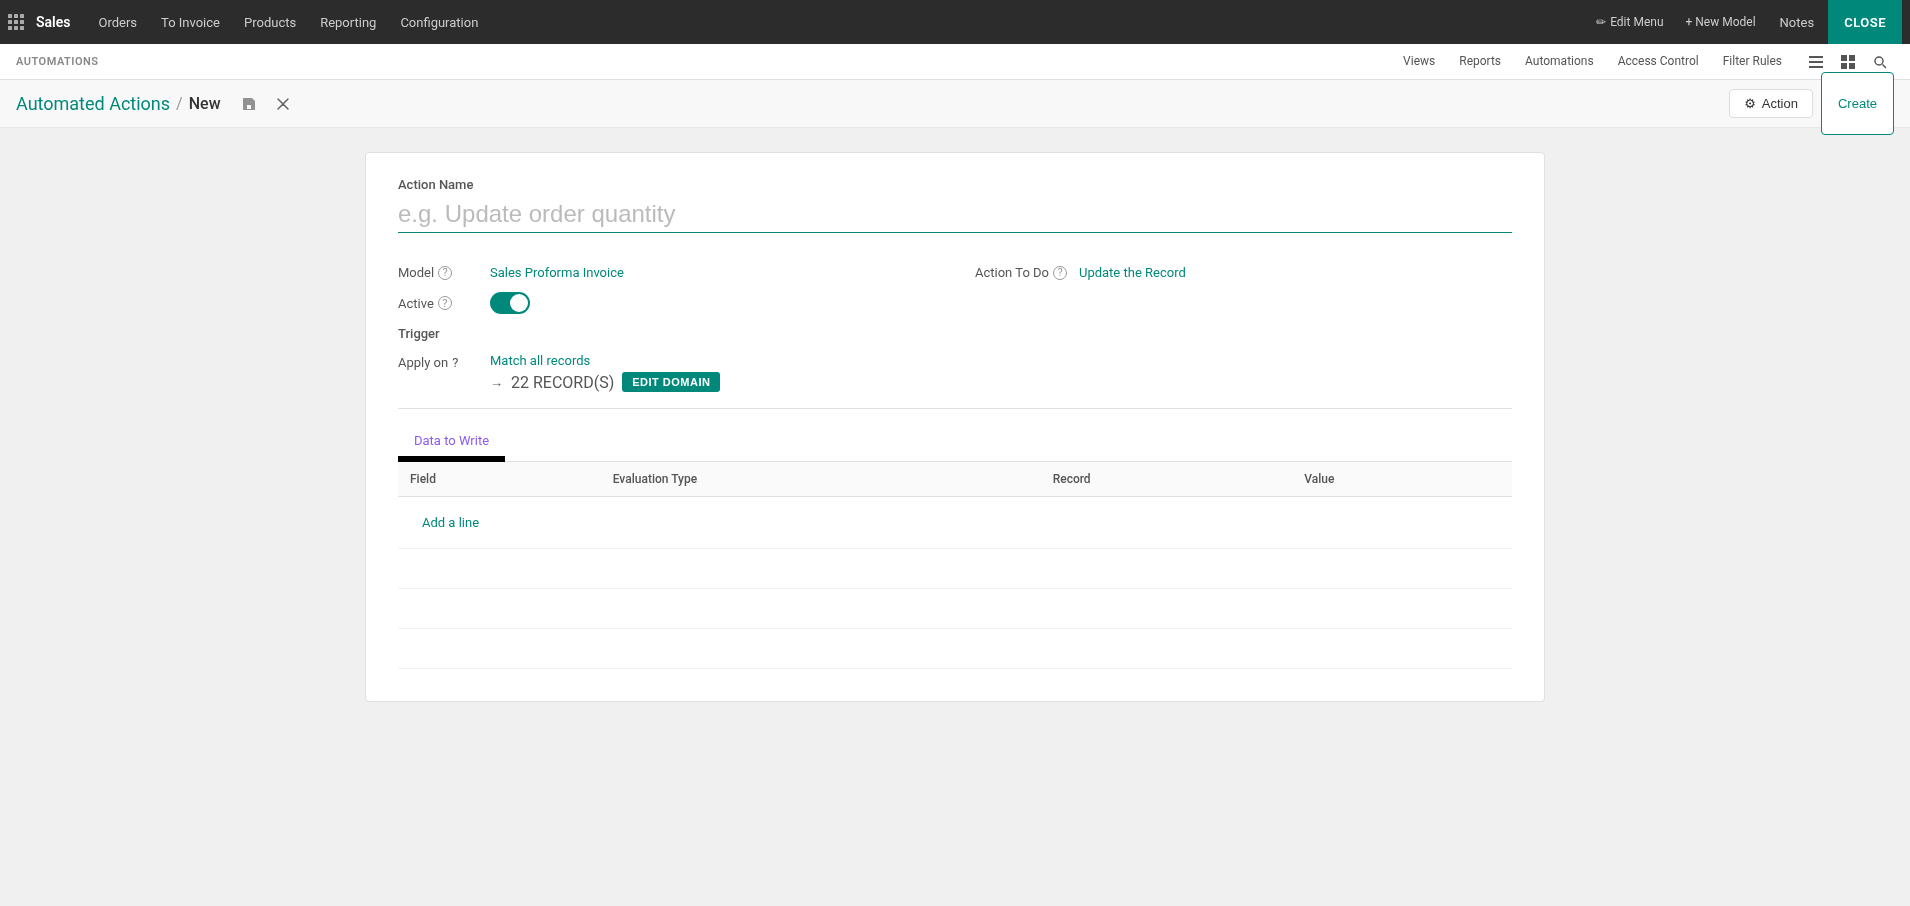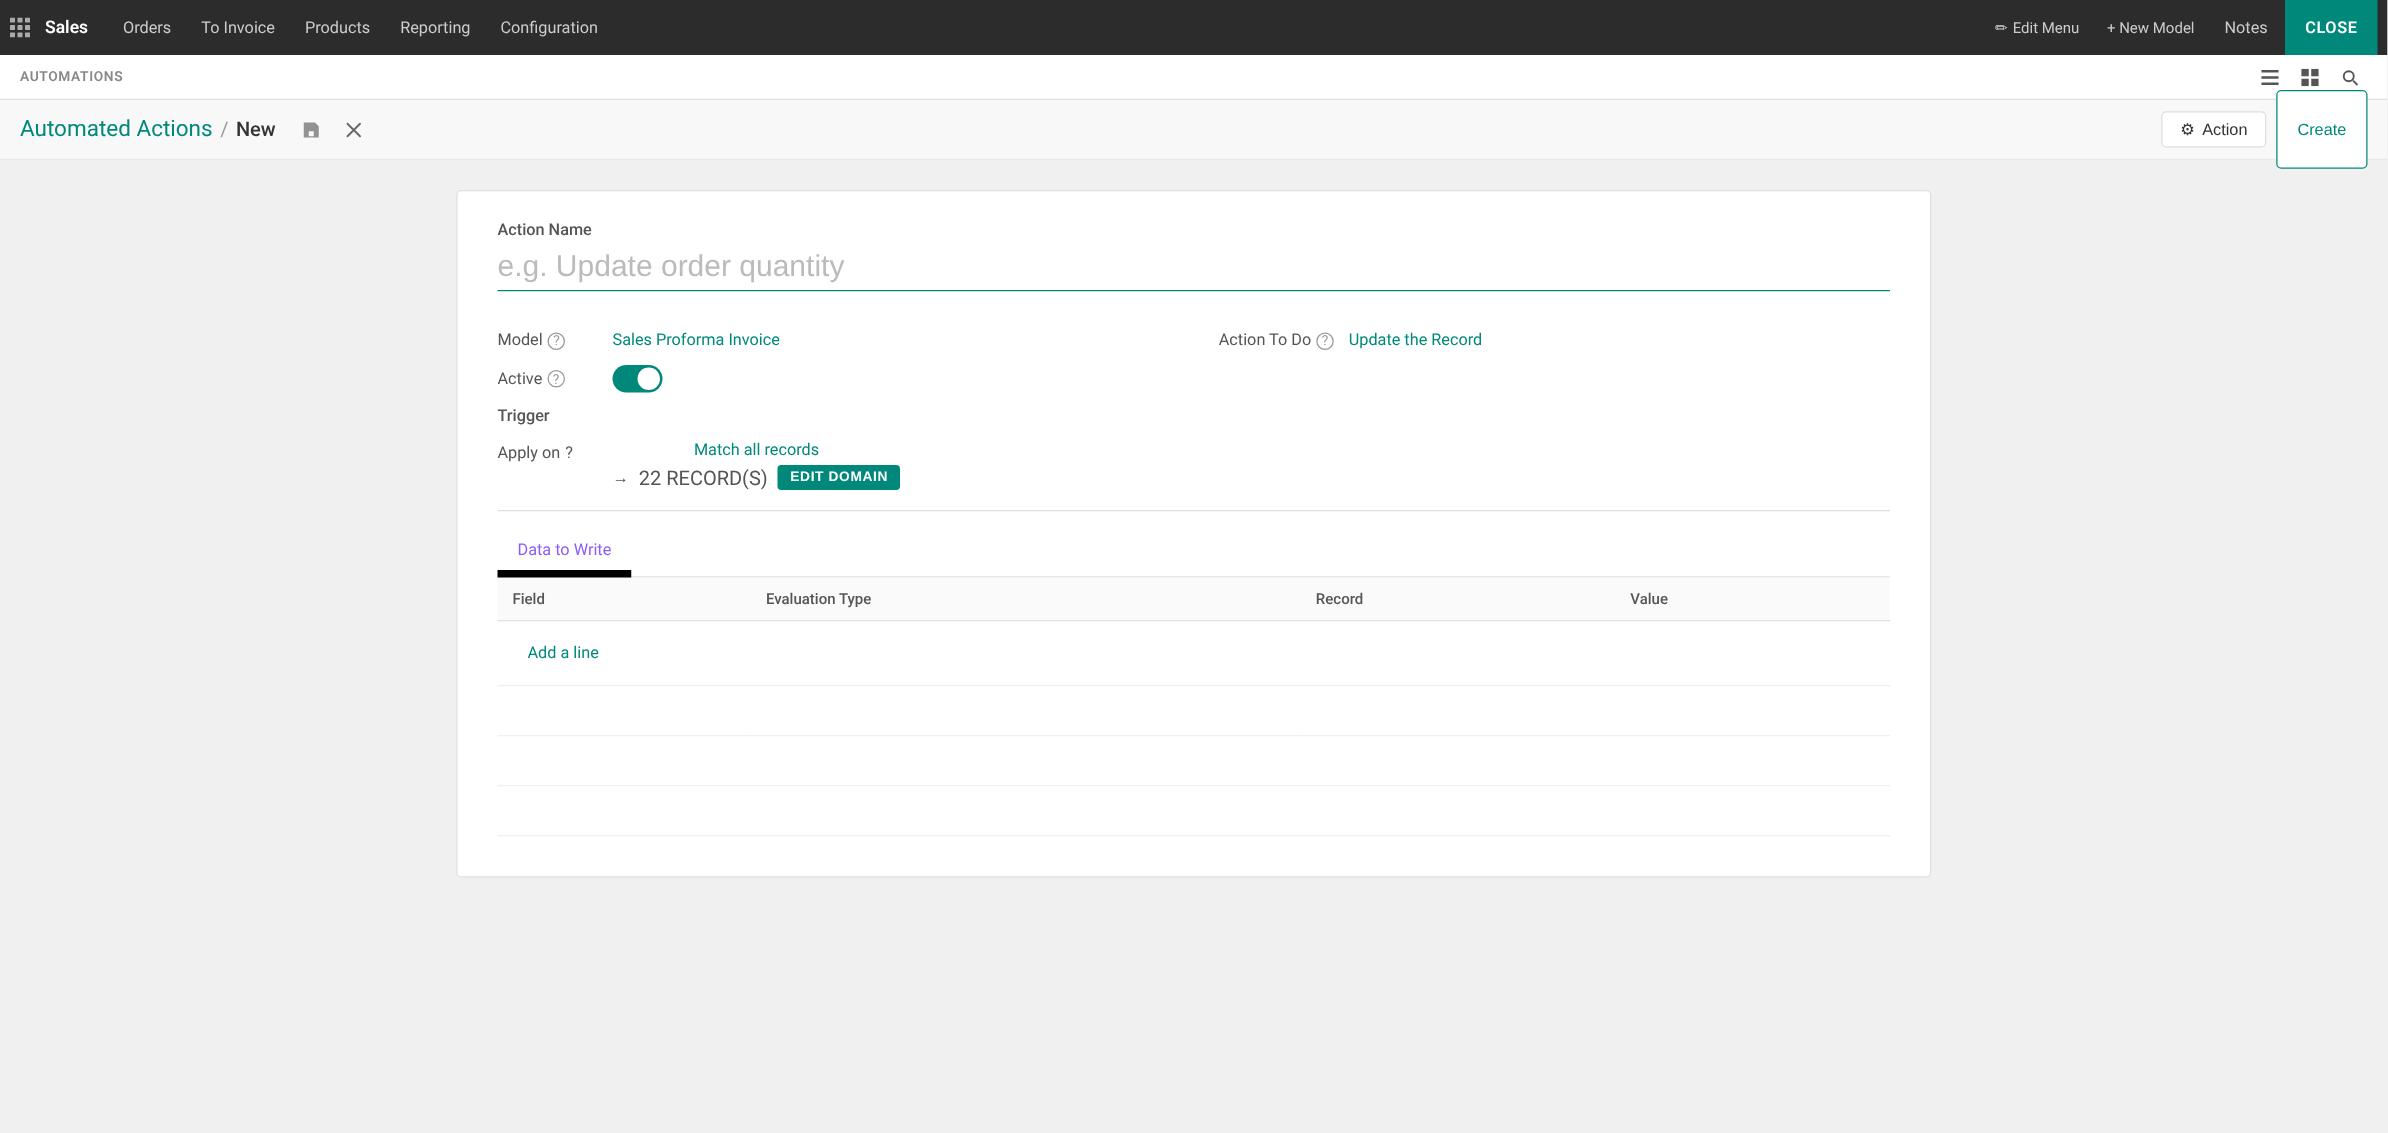--- a/index.html
+++ b/index.html
@@ -321,21 +321,21 @@
       display: flex;
       align-items: center;
       gap: 4px;
       padding-top: 2px;
     }
     .apply-on-content {
       display: flex;
       flex-direction: column;
       gap: 4px;
     }
-    .match-all-text { color: #00897b; font-size: 13px; cursor: pointer; text-align: center; }
+    .match-all-text { color: #00897b; font-size: 13px; cursor: pointer; }
     .records-row {
       display: flex;
       align-items: center;
       gap: 8px;
     }
     .records-arrow { color: #555; font-size: 13px; }
     .records-count { color: #555; font-size: 16px; }
     .edit-domain-btn {
       background: #00897b;
       color: #fff;
@@ -445,20 +445,27 @@
       <span>Notes</span>
     </div>
     <div class="close-btn">
       <span>CLOSE</span>
     </div>
   </div>
 </nav>
 
 <div class="secondary-nav">
   <span class="automations-label">AUTOMATIONS</span>
+  <div class="nav-links">
+    <div class="nav-link">Views</div>
+    <div class="nav-link">Reports</div>
+    <div class="nav-link">Automations</div>
+    <div class="nav-link">Access Control</div>
+    <div class="nav-link">Filter Rules</div>
+  </div>
   <div class="nav-icons">
     <div class="nav-icon-btn">
       <svg width="14" height="14" viewBox="0 0 14 14" fill="currentColor">
         <rect x="0" y="1" width="14" height="2"></rect>
         <rect x="0" y="6" width="14" height="2"></rect>
         <rect x="0" y="11" width="14" height="2"></rect>
       </svg>
     </div>
     <div class="nav-icon-btn">
       <svg width="14" height="14" viewBox="0 0 14 14" fill="currentColor">

